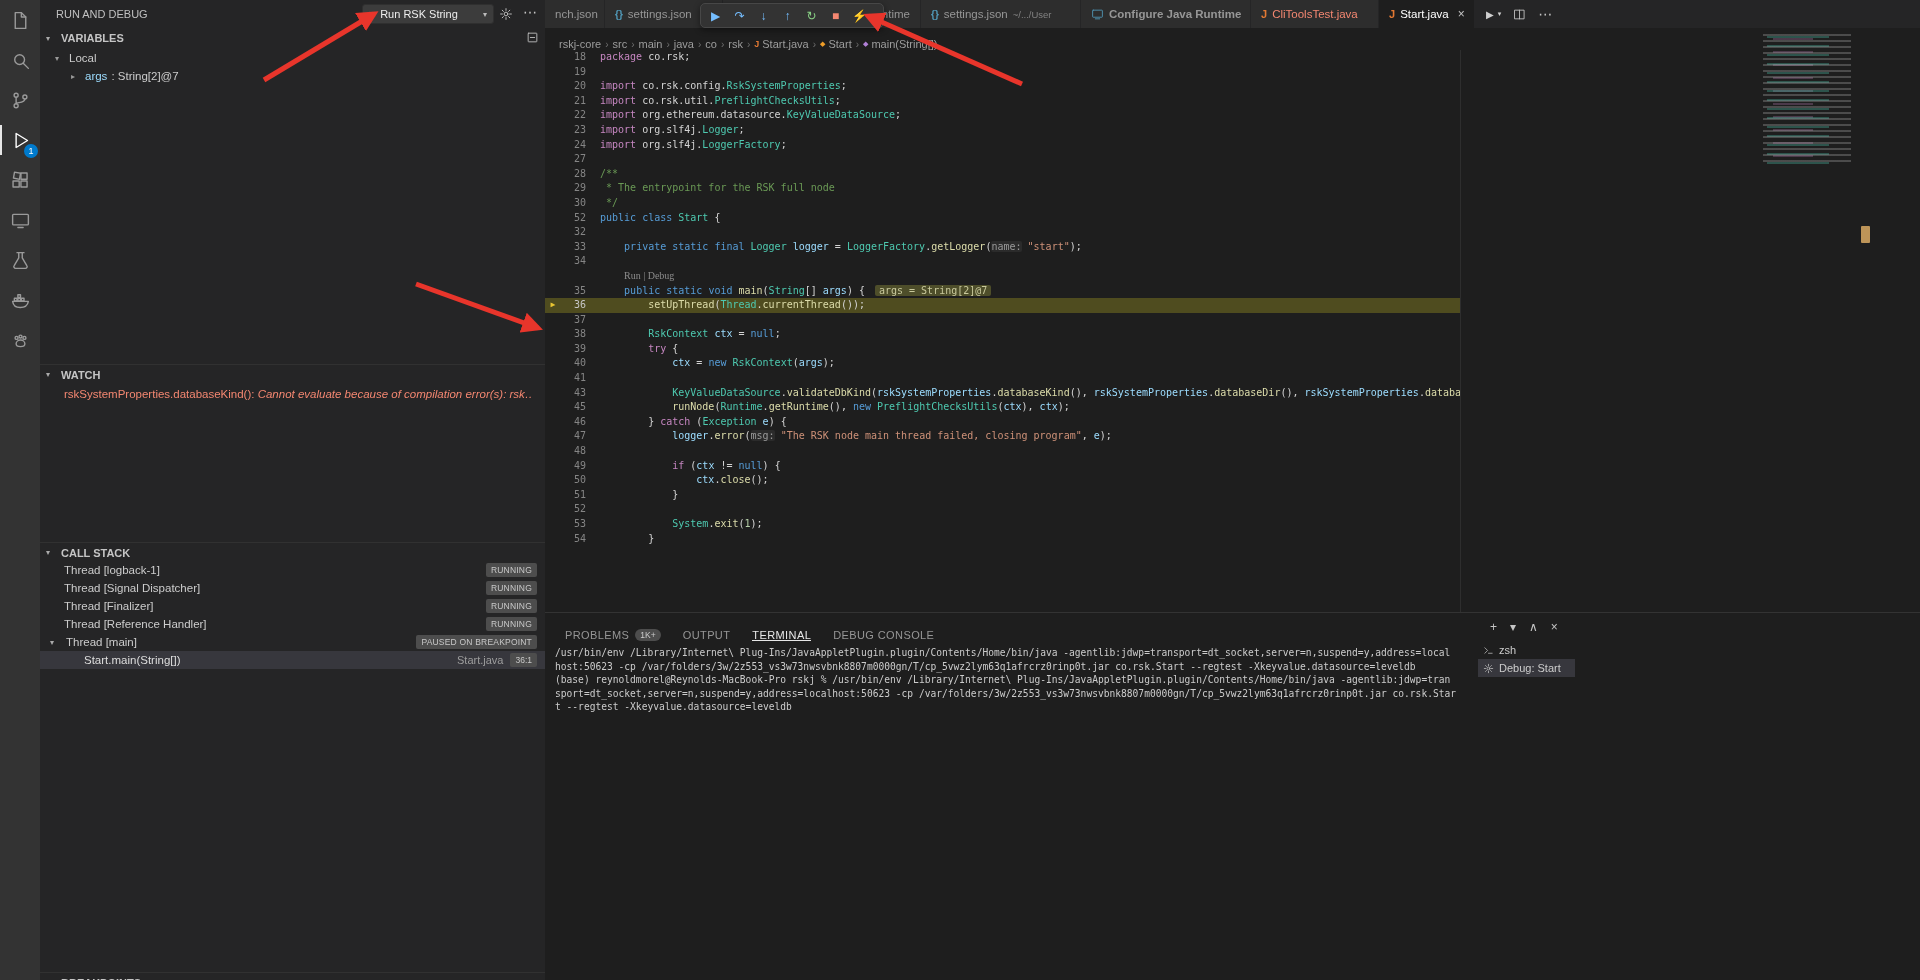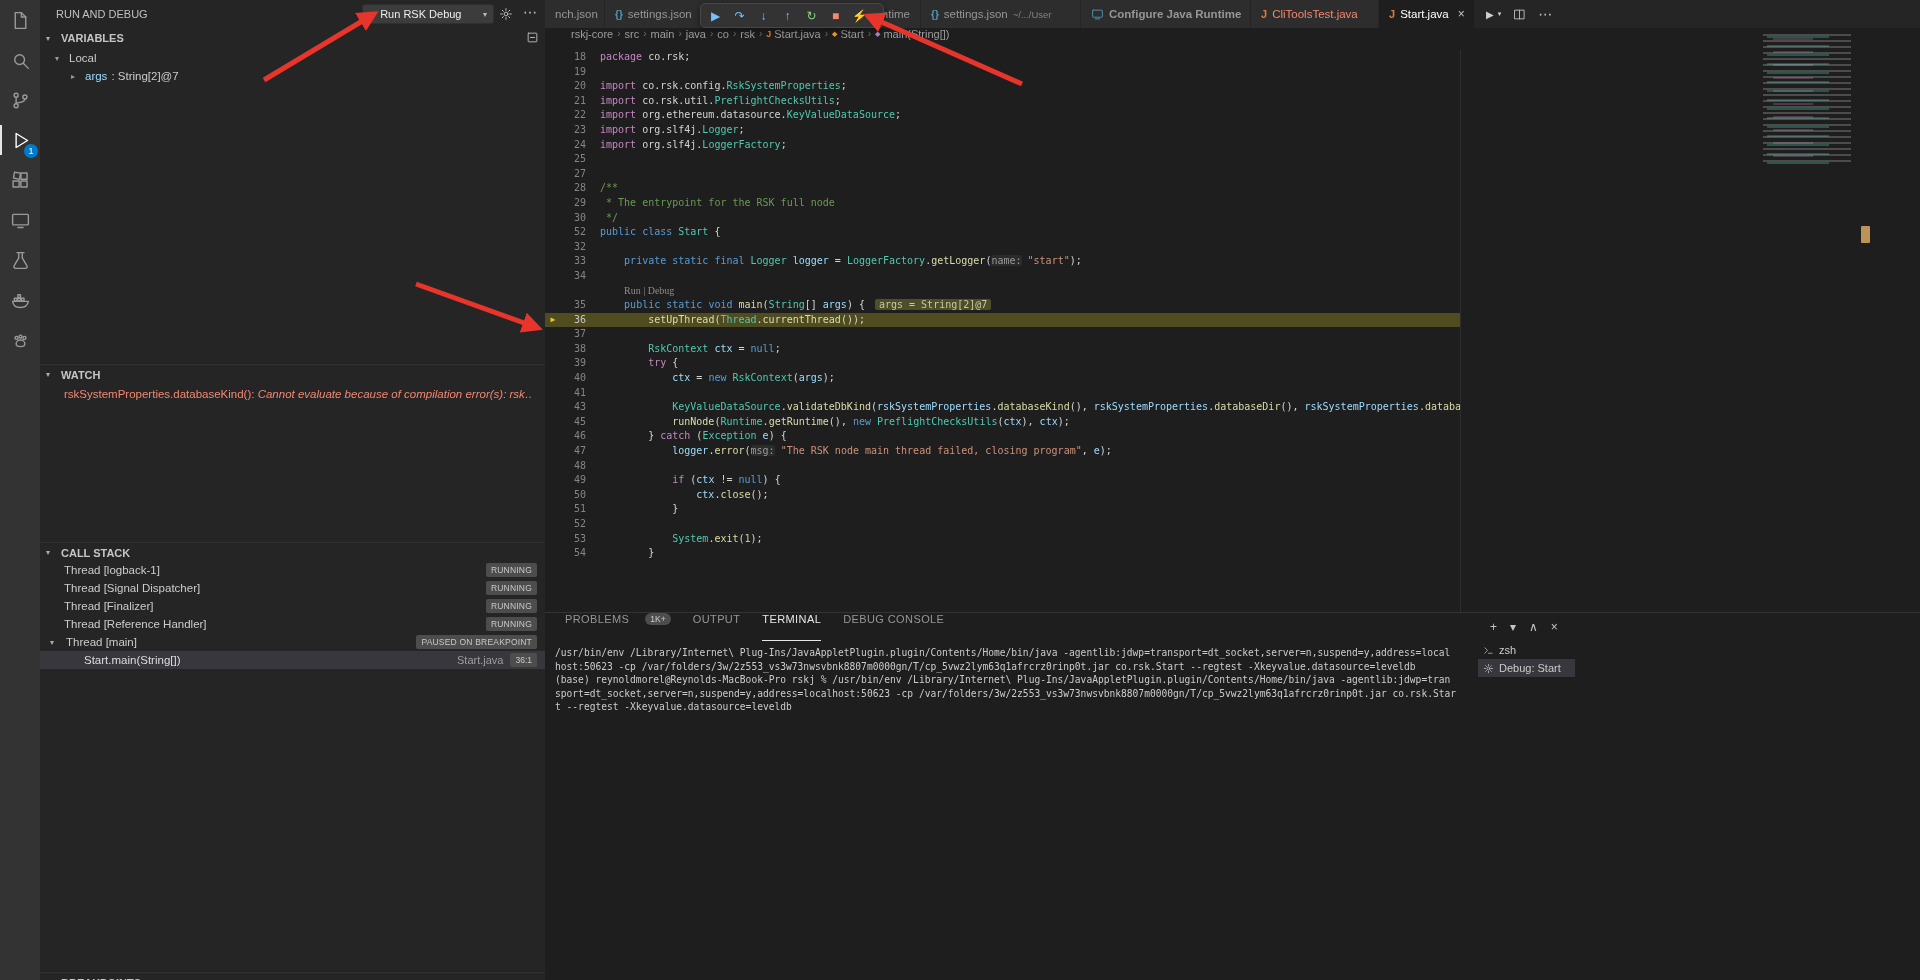--- a/index.html
+++ b/index.html
@@ -74,21 +74,21 @@
   .scr-ic svg{width:13px;height:13px}
   .tlabel{white-space:nowrap}
   .tlabel.err{color:#f48771}
   .tdesc{color:#828282;font-size:9.5px;white-space:nowrap}
   .tclose{margin-left:4px;color:#c5c5c5;font-size:12px}
   #tab-actions{position:absolute;left:941px;top:0;height:28px;display:flex;align-items:center;gap:12px;color:#c5c5c5}
   #tab-actions svg{width:13px;height:13px}
   .ta-run{font-size:10px;color:#cfcfcf}
   .ta-chev{font-size:7px;margin-left:-8px;color:#cfcfcf}
   .ta-more{font-size:14px}
-  #crumbs{position:absolute;left:16px;top:28px;width:915px;height:22px;display:flex;align-items:flex-start;gap:4px;
+  #crumbs{position:absolute;left:4px;top:28px;width:915px;height:22px;display:flex;align-items:flex-end;gap:4px;
     padding-left:10px;font-size:11px;color:#9d9d9d;background:#1e1e1e}
   .csep{color:#6e6e6e;font-size:10px}
   .citem{display:flex;align-items:center;gap:3px}
   .sym{font-size:7px}
   .sym.cls{color:#ee9d28}
   .sym.mth{color:#b180d7}
 
   #code{position:absolute;left:0;top:50px;width:915px;height:562px;overflow:hidden;background:#1e1e1e;
     font-family:"DejaVu Sans Mono",monospace;font-size:10px}
   .crow{display:flex;height:14.6px;line-height:14.6px}
@@ -102,21 +102,21 @@
   .inline-chip{background:#4e4e2a;color:#c9c99d;padding:0 4px;margin-left:10px;border-radius:2px}
   .tk-c{color:#c586c0}.tk-k{color:#569cd6}.tk-T{color:#4ec9b0}.tk-f{color:#dcdcaa}.tk-v{color:#9cdcfe}
   .tk-s{color:#ce9178}.tk-m{color:#6a9955}.tk-p{color:#d4d4d4}.tk-d{color:#b5cea8}
   .tk-h{color:#999999;background:rgba(255,255,255,.06);border-radius:2px}
   #ruler{position:absolute;left:915px;top:50px;width:1px;height:562px;background:#2e2e2e}
 
   
   #panel{position:absolute;left:0;top:612px;width:1375px;height:368px;background:#1e1e1e;border-top:1px solid #333333}
   #panel-tabs{position:absolute;left:0;top:0;height:28px;display:flex;align-items:center;gap:22px;padding-left:20px;
     font-size:11px;letter-spacing:.4px;color:#969696}
-  .ptab{display:flex;align-items:flex-start;gap:16px;height:28px}
+  .ptab{display:flex;align-items:flex-end;gap:6px;height:28px}
   .ptab.active{color:#e7e7e7;box-shadow:inset 0 -1px #e7e7e7}
   .pbadge{background:#4d4d4d;color:#cccccc;font-size:8.5px;padding:1px 5px;border-radius:8px;letter-spacing:0}
   #panel-actions{position:absolute;left:945px;top:0;height:28px;display:flex;align-items:center;gap:13px;color:#c5c5c5;font-size:13px}
   .pact{font-size:12px}
   #term{position:absolute;left:10px;top:33px;width:906px;overflow:hidden;color:#cccccc;
     font-family:"DejaVu Sans Mono",monospace;font-size:9.6px;line-height:13.5px;white-space:pre}
   #termlist{position:absolute;left:933px;top:28px;width:97px;font-size:11px}
   .trow{height:18px;display:flex;align-items:center;gap:5px;padding-left:5px;color:#cccccc}
   .trow.sel{background:#37373d}
   .trow .tic{display:flex;color:#c5c5c5}
@@ -205,21 +205,21 @@
           <path d="M12 11.5c2.8 0 5 2 5 4.2 0 1.9-1.6 3.3-5 3.3s-5-1.4-5-3.3c0-2.2 2.2-4.2 5-4.2z"></path>
         </svg>
       </div>
     </div>
 
   <div id="sidebar">
     <div id="sb-title">
       <span id="sb-title-text">RUN AND DEBUG</span>
       <div id="launch">
         <span class="play">▶</span>
-        <span id="launch-label">Run RSK Debug</span>
+        <span id="launch-label">Run RSK String</span>
         <span class="chev">▾</span>
       </div>
       <span id="sb-gear"><svg viewBox="0 0 24 24" fill="none" stroke="currentColor" stroke-width="1.6" stroke-linecap="round" stroke-linejoin="round">
             <circle cx="12" cy="12" r="3.2"></circle>
             <path d="M12 2.8v3M12 18.2v3M2.8 12h3M18.2 12h3M5.5 5.5l2.1 2.1M16.4 16.4l2.1 2.1M18.5 5.5l-2.1 2.1M7.6 16.4l-2.1 2.1"></path>
           </svg></span>
       <span id="sb-more">⋯</span>
     </div>
 
     <div class="sec-h" id="h-vars">
@@ -418,27 +418,20 @@
             <span class="gnum">23</span>
           </span>
           <span class="ctext"><span class="tk-c">import</span><span class="tk-p"> org.slf4j.</span><span class="tk-T">Logger</span><span class="tk-p">;</span></span>
         </div>
         <div class="crow">
           <span class="gut">
             <span class="garrow"></span>
             <span class="gnum">24</span>
           </span>
           <span class="ctext"><span class="tk-c">import</span><span class="tk-p"> org.slf4j.</span><span class="tk-T">LoggerFactory</span><span class="tk-p">;</span></span>
-        </div>
-        <div class="crow">
-          <span class="gut">
-            <span class="garrow"></span>
-            <span class="gnum">25</span>
-          </span>
-          <span class="ctext"></span>
         </div>
         <div class="crow">
           <span class="gut">
             <span class="garrow"></span>
             <span class="gnum">27</span>
           </span>
           <span class="ctext"></span>
         </div>
         <div class="crow">
           <span class="gut">

